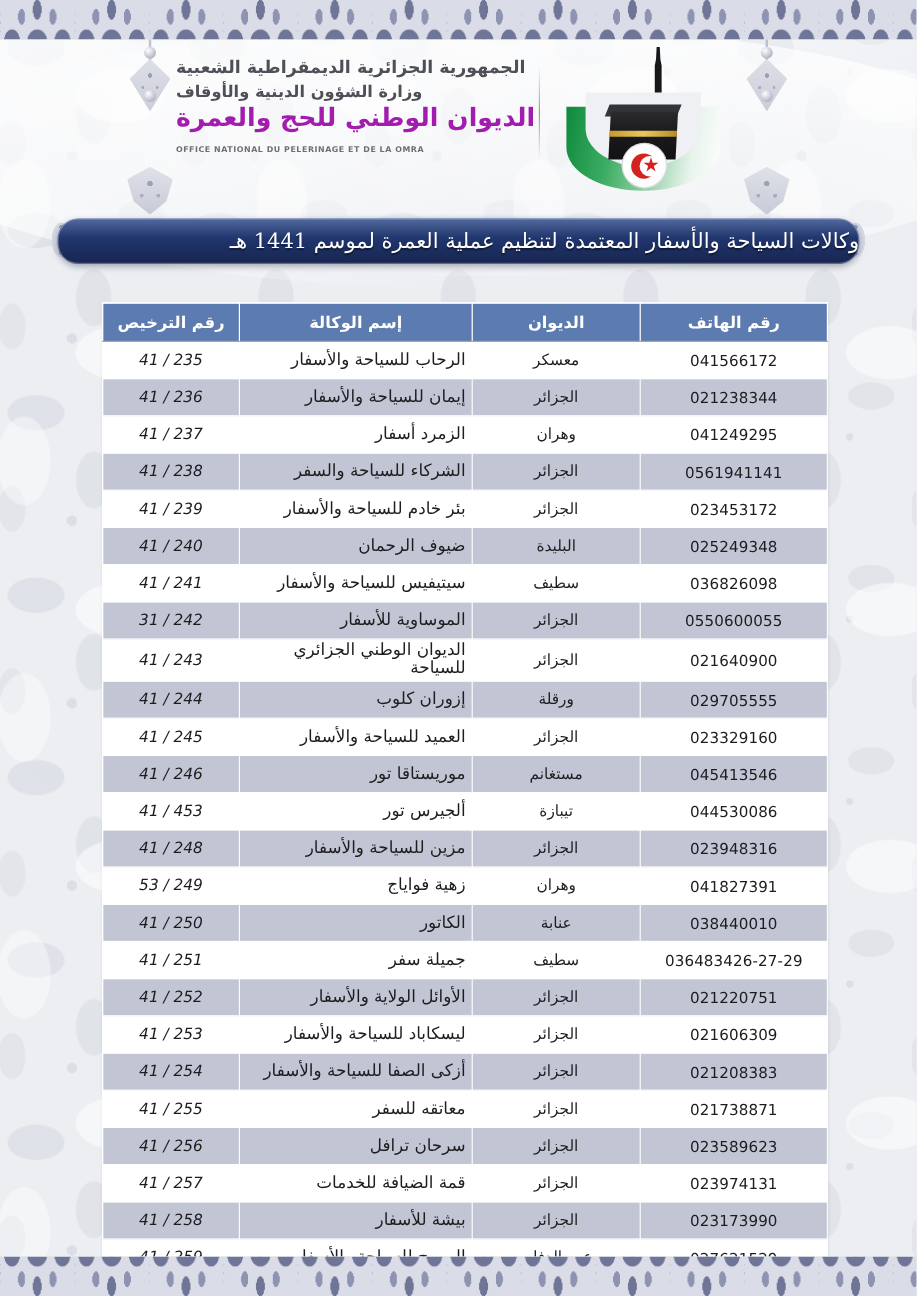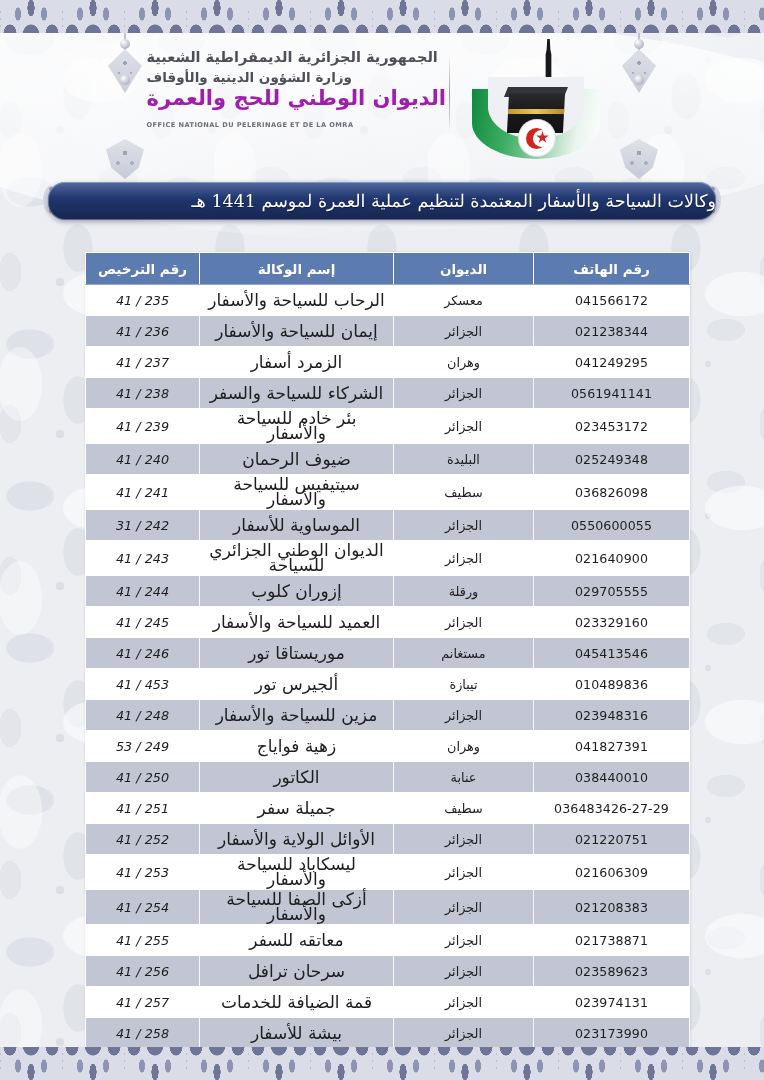--- a/index.html
+++ b/index.html
@@ -274,21 +274,21 @@
     border-bottom:1px solid #ffffff;
     border-left:1px solid rgba(255,255,255,.9);
     border-right:1px solid rgba(255,255,255,.9);
     vertical-align:middle;
     line-height:15px;
   }
   tbody tr:nth-child(odd) td{background:#ffffff;}
   tbody tr:nth-child(even) td{background:#c2c6d4;}
   tbody td.num{direction:ltr;font-size:12.6px;letter-spacing:.1px;}
   tbody td.lic{direction:ltr;font-size:12.8px;font-style:italic;}
-  tbody td.name{font-size:17px;}
+  tbody td.name{font-size:14px;text-align:right;}
   .col-phone{width:156px;}
   .col-wilaya{width:140px;}
   .col-name{width:194px;}
   .col-lic{width:114px;}
 </style>
 </head>
 <body>
 
 <div id="page">
 
@@ -437,21 +437,21 @@
             <td class="name">العميد للسياحة والأسفار</td>
             <td class="lic">41 / 245</td>
           </tr>
           <tr>
             <td class="num">045413546</td>
             <td class="">مستغانم</td>
             <td class="name">موريستاقا تور</td>
             <td class="lic">41 / 246</td>
           </tr>
           <tr>
-            <td class="num">010489836</td>
+            <td class="num">044530086</td>
             <td class="">تيبازة</td>
             <td class="name">ألجيرس تور</td>
             <td class="lic">41 / 453</td>
           </tr>
           <tr>
             <td class="num">023948316</td>
             <td class="">الجزائر</td>
             <td class="name">مزين للسياحة والأسفار</td>
             <td class="lic">41 / 248</td>
           </tr>

